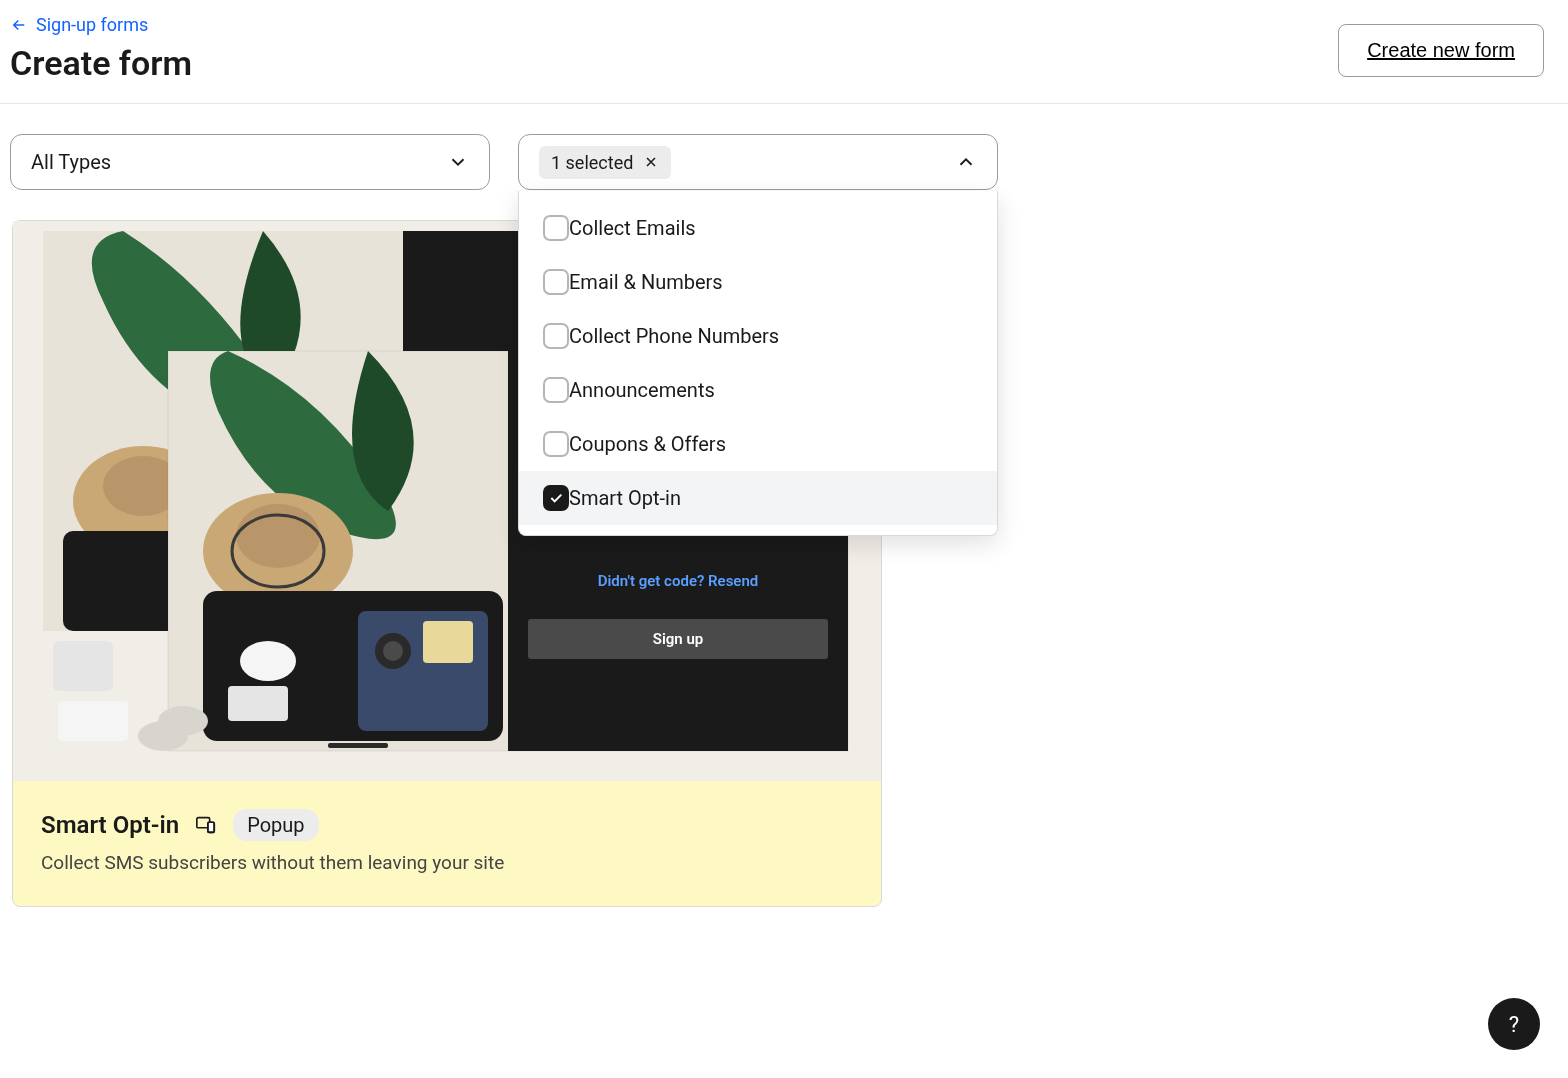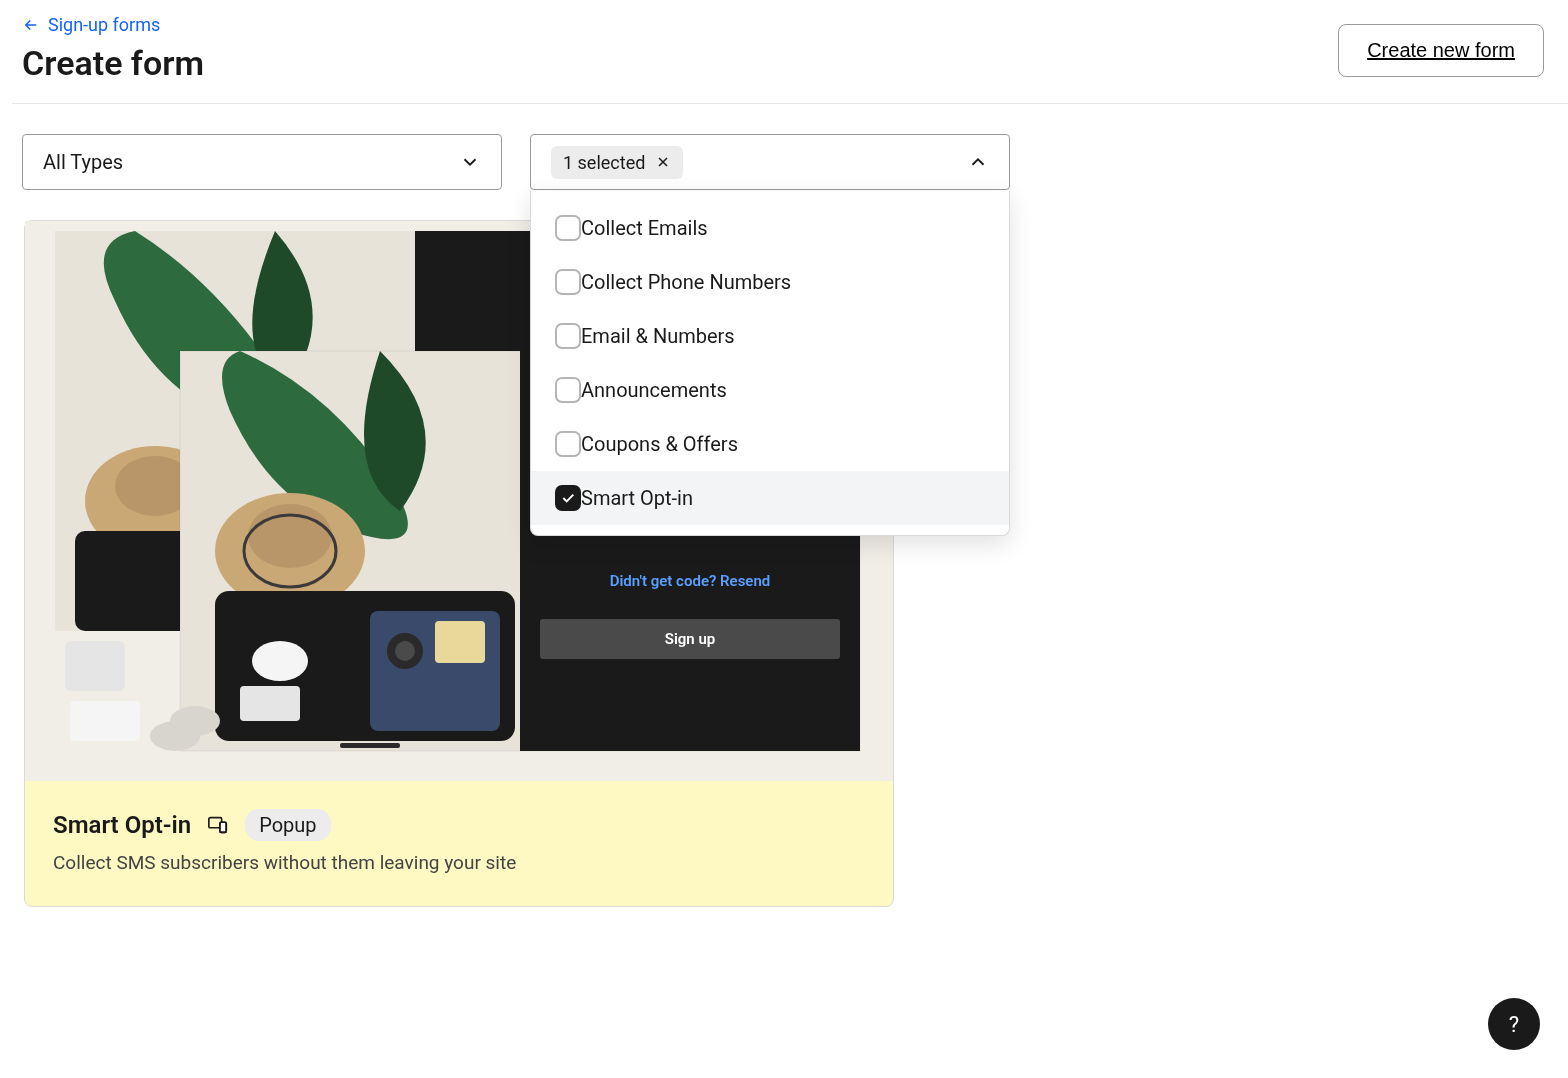--- a/index.html
+++ b/index.html
@@ -9,21 +9,20 @@
     }
     body {
       font-family: -apple-system, BlinkMacSystemFont, "Segoe UI", Roboto, Helvetica, Arial, sans-serif;
       background: #ffffff;
       color: #1a1a1a;
       font-size: 16px;
     }
     .page {
       width: 100%;
       min-height: 100vh;
-      padding-left: 12px;
     }
     .header {
       display: flex;
       justify-content: space-between;
       align-items: flex-start;
       padding: 14px 10px 20px 10px;
       border-bottom: 1px solid #e5e5e5;
     }
     .header-left {
       display: flex;
@@ -66,21 +65,21 @@
       display: flex;
       gap: 28px;
       padding: 30px 10px 30px 10px;
       position: relative;
     }
     .select {
       display: flex;
       align-items: center;
       justify-content: space-between;
       border: 1.5px solid #9a9a9a;
-      border-radius: 4px;
+      border-radius: 12px;
       background: #fff;
       padding: 0 20px;
       height: 56px;
       min-width: 480px;
       font-size: 20px;
       cursor: pointer;
       position: relative;
     }
     .select-chip {
       display: inline-flex;
@@ -252,25 +251,25 @@
           <path d="M6 15l6-6 6 6"></path>
         </svg>
 
       <div class="dropdown">
         <div class="dropdown-item">
           <span class="checkbox"></span>
           <span>Collect Emails</span>
         </div>
         <div class="dropdown-item">
           <span class="checkbox"></span>
+          <span>Email &amp; Numbers</span>
+        </div>
+        <div class="dropdown-item">
+          <span class="checkbox"></span>
           <span>Collect Phone Numbers</span>
-        </div>
-        <div class="dropdown-item">
-          <span class="checkbox"></span>
-          <span>Email &amp; Numbers</span>
         </div>
         <div class="dropdown-item">
           <span class="checkbox"></span>
           <span>Announcements</span>
         </div>
         <div class="dropdown-item">
           <span class="checkbox"></span>
           <span>Coupons &amp; Offers</span>
         </div>
         <div class="dropdown-item selected">

